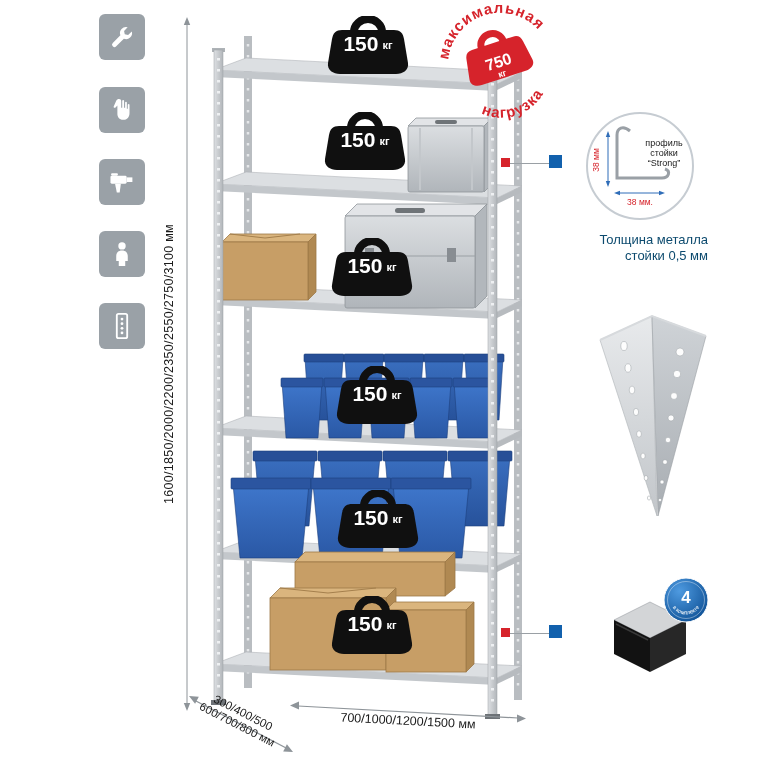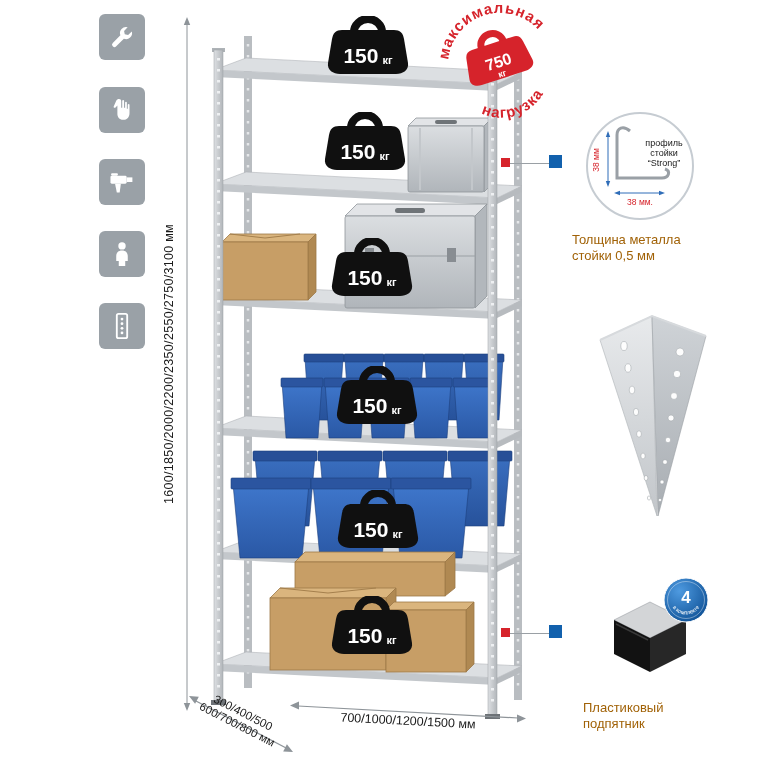--- a/index.html
+++ b/index.html
@@ -5,28 +5,28 @@
   html,body{margin:0;padding:0;background:#fff;}
   body{width:765px;height:765px;font-family:"Liberation Sans",sans-serif;color:#1a1a1a;}
   .canvas{position:relative;width:765px;height:765px;background:#fff;overflow:hidden;}
   .icon-box{position:absolute;left:99px;width:46px;height:46px;background:#9aa1a7;border-radius:6px;
             display:flex;align-items:center;justify-content:center;}
   .icon-box svg{width:30px;height:30px;}
   .rack-svg{position:absolute;left:185px;top:10px;}
   .weight{position:absolute;width:96px;height:64px;z-index:5;}
   .weight svg{position:absolute;left:0;top:0;}
   .w-text{position:absolute;left:0;right:0;top:16px;bottom:0;display:flex;justify-content:center;
-          align-items:center;gap:4px;color:#fff;}
+          align-items:flex-start;gap:4px;color:#fff;}
   .w-val{font-size:21px;font-weight:bold;}
   .w-unit{font-size:11px;font-weight:bold;margin-top:7px;}
   .stamp{position:absolute;left:435px;top:0px;width:130px;height:130px;z-index:6;}
   .stamp-text{fill:#d6232b;font-weight:bold;letter-spacing:1px;font-size:15px;}
   .callout-circle{position:absolute;left:586px;top:112px;width:108px;height:108px;border:2px solid #c6ccd2;
                   border-radius:50%;background:#fff;box-sizing:border-box;}
-  .caption{position:absolute;text-align:left;font-size:13px;line-height:16px;color:#a16207;}
+  .caption{position:absolute;text-align:right;font-size:13px;line-height:16px;color:#0c4a6e;}
   .corner-post{position:absolute;left:594px;top:310px;}
   .foot-svg{position:absolute;left:600px;top:584px;}
   .count-badge{position:absolute;left:663px;top:577px;width:46px;height:46px;z-index:7;}
   .connector{position:absolute;height:1px;background:#9aa0a5;width:56px;}
   .sq-red{position:absolute;width:9px;height:9px;background:#d6232b;z-index:4;}
   .sq-blue{position:absolute;width:13px;height:13px;background:#1261ad;z-index:4;}
   .dim-svg{position:absolute;}
   .hlabel{position:absolute;left:-175px;top:356px;width:690px;height:16px;text-align:center;
           transform:rotate(-90deg);font-size:12.5px;letter-spacing:0.3px;color:#1a1a1a;}
   .wlabel{position:absolute;left:298px;top:714px;width:220px;text-align:center;transform:rotate(3deg);
@@ -410,24 +410,20 @@
             <stop offset="1" stop-color="#0d4f94"></stop>
           </radialGradient>
         </defs>
       <circle cx="23" cy="23" r="22" fill="url(#gBadge)" stroke="#fff" stroke-width="1"></circle>
       <circle cx="23" cy="23" r="18.5" fill="none" stroke="#fff" stroke-width="0.7" opacity="0.55"></circle>
       <text x="23" y="25.5" text-anchor="middle" fill="#fff" font-size="17" font-weight="bold">4</text>
       <path id="fcArc" d="M 7 25 A 16.5 16.5 0 0 0 39 25" fill="none"></path>
       <text font-size="5.6" fill="#fff"><textPath href="#fcArc" startOffset="50%" text-anchor="middle">в комплекте</textPath></text>
     </svg>
   </div>
-  <div class="caption" style="left:583px;top:700px;width:134px">
-    <div>Пластиковый</div>
-    <div>подпятник</div>
-  </div>
 
   <svg class="dim-svg" style="left:290px;top:698px" width="236" height="30">
     <line x1="8" y1="8" x2="228" y2="20" stroke="#8e9499" stroke-width="1.2"></line>
     <polygon points="0,7.6 9,3.6 9,11.6" fill="#8e9499"></polygon>
     <polygon points="236,20.4 227,16.4 227,24.4" fill="#8e9499"></polygon>
   </svg>
   <div class="wlabel">700/1000/1200/1500 мм</div>
 
   <svg class="dim-svg" style="left:186px;top:692px" width="116" height="68">
     <line x1="8" y1="8" x2="104" y2="58" stroke="#8e9499" stroke-width="1.2"></line>

